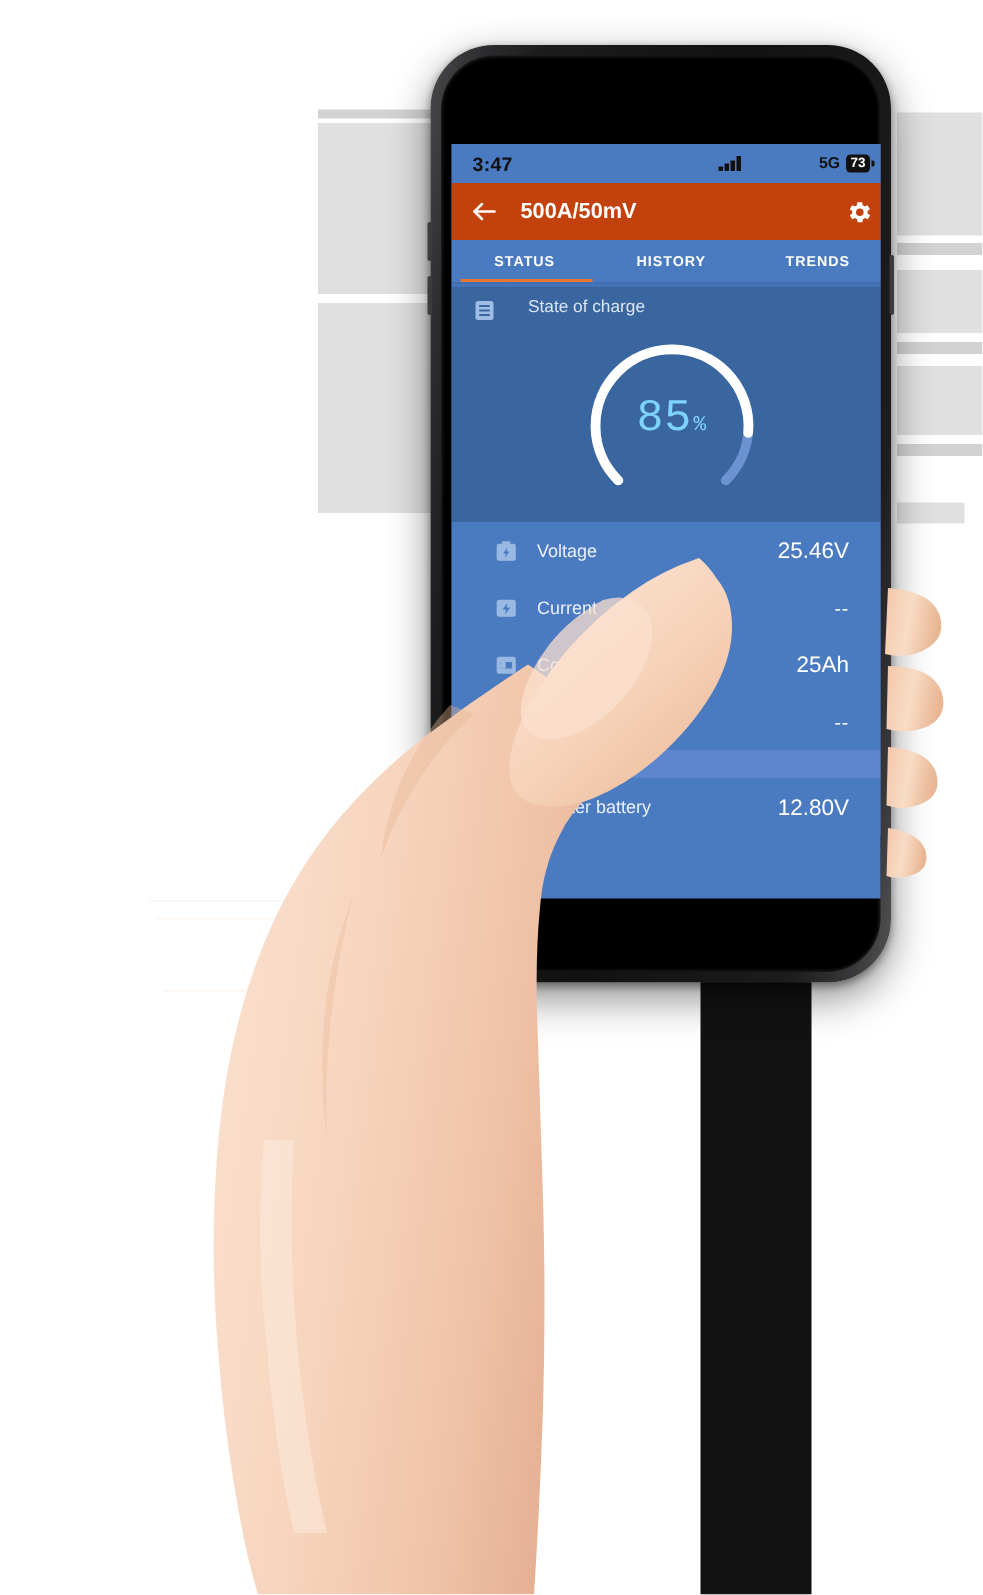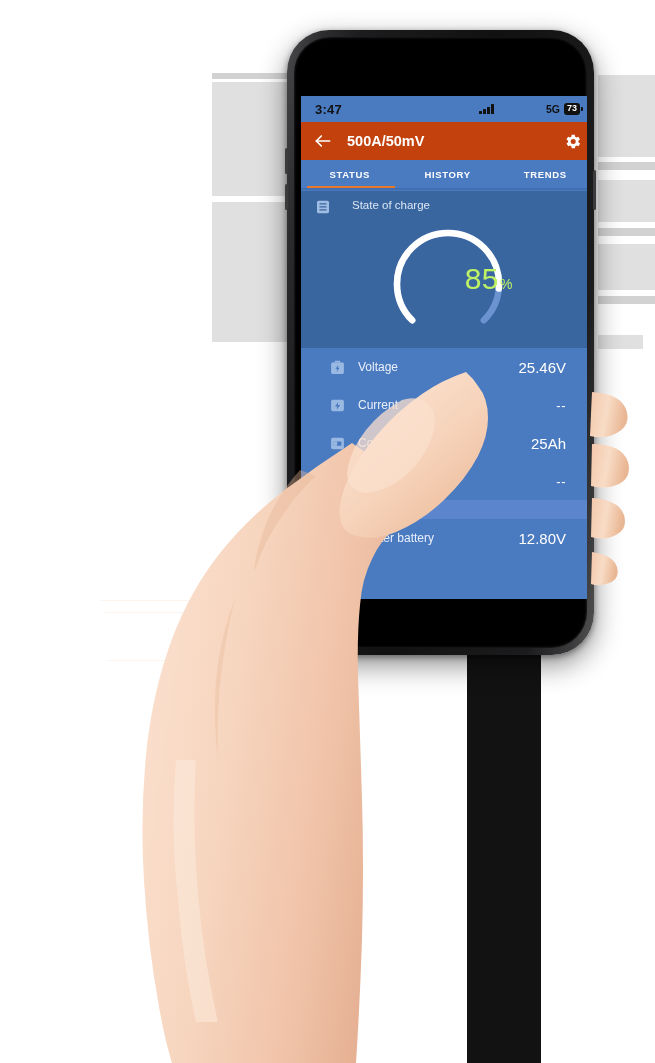--- a/index.html
+++ b/index.html
@@ -79,21 +79,21 @@
   #tabs-shadow { height: 3px; background: linear-gradient(#3d6aad,#4a7ac0); }
 
   
   #soc-panel { background:#3a669f; padding: 6px 0 14px; position: relative; }
   #soc-head { display: flex; align-items: flex-start; gap: 21px; padding: 2px 14px 0; }
   #soc-label { font-size: 11.5px; color: #dbe6f5; }
   #gauge-wrap { position: relative; width: 130px; height: 112px; margin: 4px auto 0; }
   #gauge-wrap svg { display: block; }
   #gauge-text {
     position: absolute; left: 0; right: 0; top: 50%; transform: translateY(-46%);
-    text-align: right; color: #bef264;
+    text-align: center; color: #7dd3fc; font-family: Liberation Mono, monospace;
   }
   #soc-value { font-size: 30px; font-weight: 300; letter-spacing: .5px; }
   #soc-unit { font-size: 14px; font-weight: 400; margin-left: 1px; }
 
   
   .section-head {
     background:#5b86ce; color:#e9f0fb; font-size:8.5px;
     padding: 5px 14px 4px; letter-spacing:.2px;
   }
   

